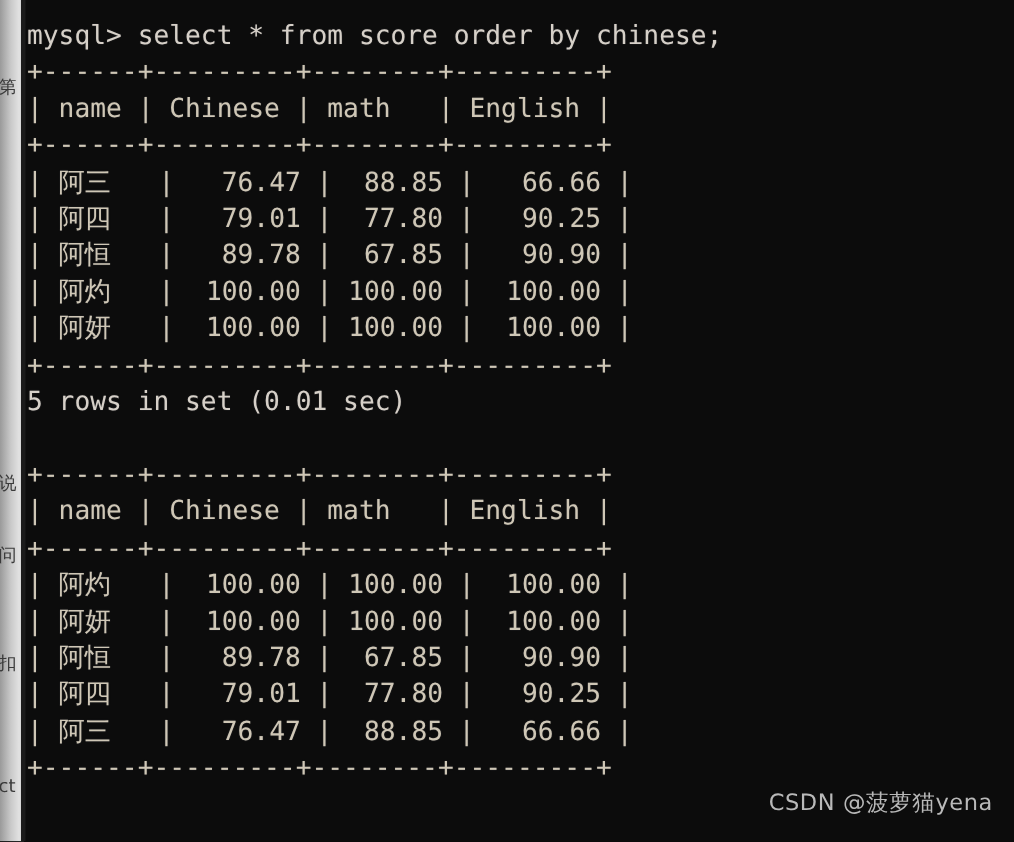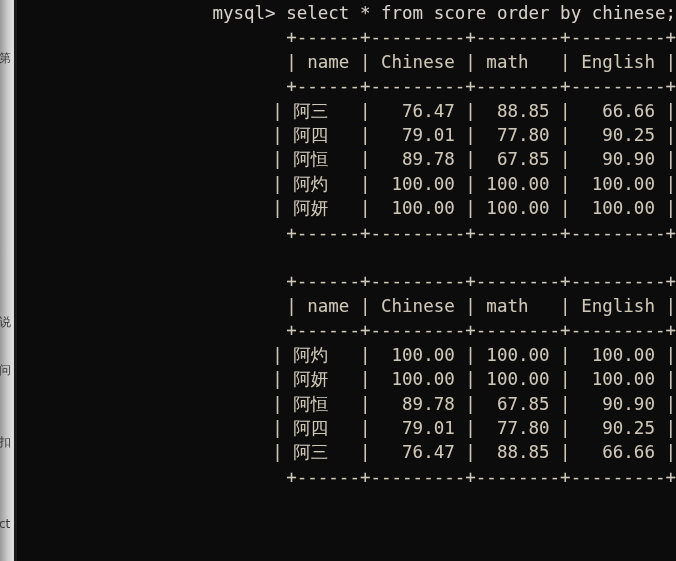--- a/index.html
+++ b/index.html
@@ -41,22 +41,21 @@
     position: absolute;
     left: 14px; top: 0;
     width: 662px;
     height: 561px;
     background: #0c0c0c;
     padding: 0;
   }
   #term-inner {
     position: relative;
     padding-left: 4px;
-    padding-top: 1px;
-    text-align: right;
+    padding-top: 12px;
   }
 
   pre.term-line {
     margin: 0;
     padding: 0;
     font-family: "DejaVu Sans Mono", "Liberation Mono", monospace;
     font-size: 17.5px;
     line-height: 24.4px;
     letter-spacing: 0px;
     color: #d6d0c8;
@@ -109,29 +108,31 @@
       <pre class="term-line">mysql&gt; select * from score order by chinese;</pre>
       <pre class="term-line tbl rule">+------+---------+--------+---------+</pre>
       <pre class="term-line tbl">| name | Chinese | math   | English |</pre>
       <pre class="term-line tbl rule">+------+---------+--------+---------+</pre>
       <pre class="term-line tbl">| 阿三   |   76.47 |  88.85 |   66.66 |</pre>
       <pre class="term-line tbl">| 阿四   |   79.01 |  77.80 |   90.25 |</pre>
       <pre class="term-line tbl">| 阿恒   |   89.78 |  67.85 |   90.90 |</pre>
       <pre class="term-line tbl">| 阿灼   |  100.00 | 100.00 |  100.00 |</pre>
       <pre class="term-line tbl">| 阿妍   |  100.00 | 100.00 |  100.00 |</pre>
       <pre class="term-line tbl rule">+------+---------+--------+---------+</pre>
+      <pre class="term-line">5 rows in set (0.01 sec)</pre>
       <pre class="term-line blank">&nbsp;</pre>
 
       <pre class="term-line tbl rule">+------+---------+--------+---------+</pre>
       <pre class="term-line tbl">| name | Chinese | math   | English |</pre>
       <pre class="term-line tbl rule">+------+---------+--------+---------+</pre>
       <pre class="term-line tbl">| 阿灼   |  100.00 | 100.00 |  100.00 |</pre>
       <pre class="term-line tbl">| 阿妍   |  100.00 | 100.00 |  100.00 |</pre>
       <pre class="term-line tbl">| 阿恒   |   89.78 |  67.85 |   90.90 |</pre>
       <pre class="term-line tbl">| 阿四   |   79.01 |  77.80 |   90.25 |</pre>
       <pre class="term-line tbl">| 阿三   |   76.47 |  88.85 |   66.66 |</pre>
       <pre class="term-line tbl rule">+------+---------+--------+---------+</pre>
 
     </div>
   </div>
 
+  <div id="watermark">CSDN @菠萝猫yena</div>
 
 </div>
 
 </body></html>

